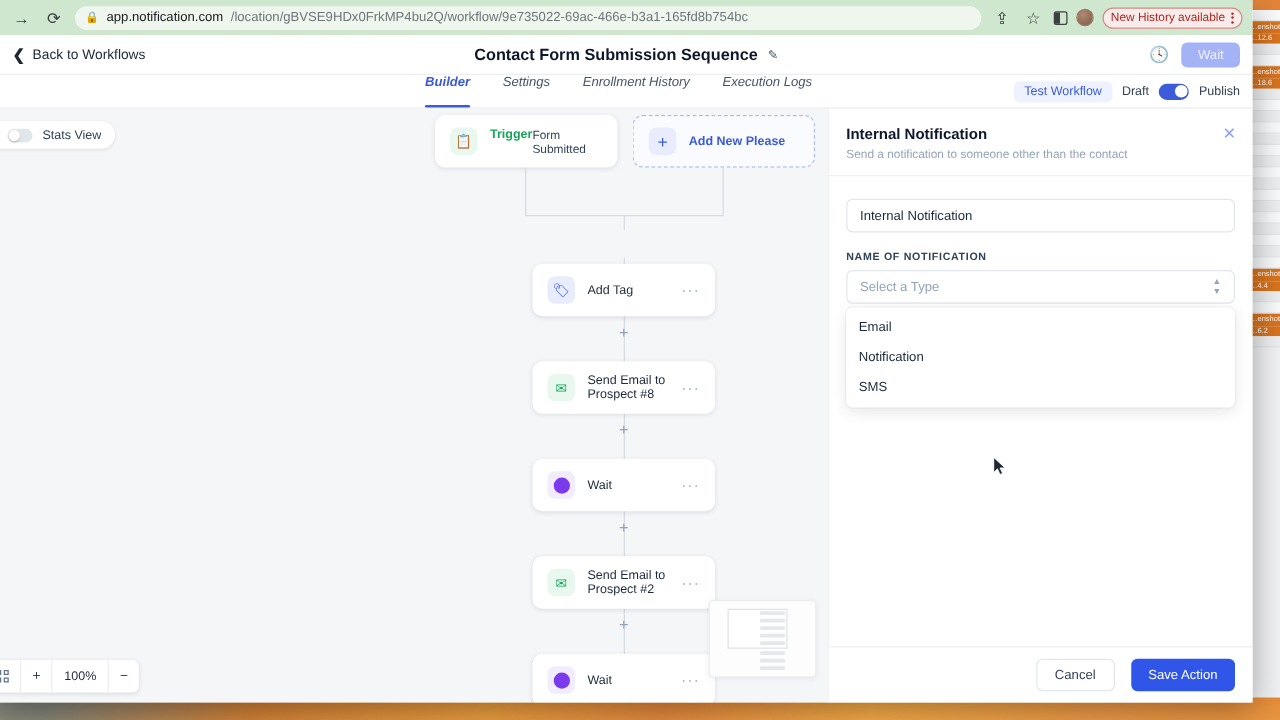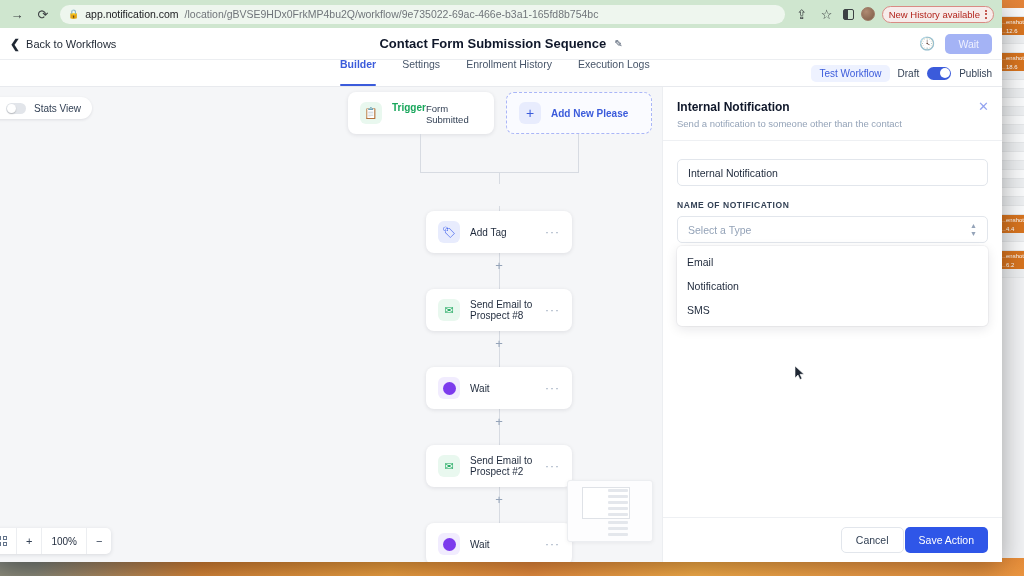--- a/index.html
+++ b/index.html
@@ -95,22 +95,22 @@
     font-size: 10.5px; padding: 4px 13px; font-weight: 500;
   }
 
   
   .tabs-row {
     height: 27px; background:#fff; border-bottom: 1px solid #e8eaee;
     display: flex; align-items: stretch; padding: 0 10px; position: relative;
   }
   .tabs { display: flex; gap: 26px; margin-left: 330px; }
   .tab {
-    font-size: 10.5px; color: #475569; display: flex; align-items: center;
-    position: relative; cursor: pointer; padding-bottom: 19px;
+    font-size: 10.5px; color: #475569; display: flex; 
+    position: relative; cursor: pointer; padding-bottom: 19px; font-style: italic;
   }
   .tab.active { color: #3b5bdb; font-weight: 600; }
   .tab.active::after {
     content: ""; position: absolute; left: 0; right: 0; bottom: 0;
     height: 2px; background: #3b5bdb; border-radius: 2px;
   }
   .tabs-right { margin-left: auto; display: flex; align-items: center; gap: 8px; }
   .test-wf {
     font-size: 10px; color: #3b5bdb; background: #eef2ff;
     border-radius: 5px; padding: 3px 8px; font-weight: 500; cursor: pointer;
@@ -233,21 +233,21 @@
     background: #fff; border-radius: 5px;
     box-shadow: 0 3px 12px rgba(15,23,42,.10), 0 0 0 1px rgba(15,23,42,.04);
     padding: 4px 0; z-index: 5;
   }
   .dd-item { padding: 6px 10px; font-size: 10.5px; color: #1e293b; cursor: pointer; }
 
   .cursor-arrow { position: absolute; left: 118px; top: 150px; width: 10px; height: 14px; pointer-events: none; }
 
   .panel-foot {
     border-top: 1px solid #eef0f3; padding: 9px 14px;
-    display: flex; justify-content: flex-end; gap: 1px; background:#fff;
+    display: flex; justify-content: flex-end; gap: 13px; background:#fff;
   }
   .btn-cancel {
     font-size: 10.5px; color: #334155; background: #fff;
     border: 1px solid #e2e6ec; border-radius: 5px; padding: 6px 14px; cursor: pointer;
     font-family: "Liberation Sans", sans-serif;
   }
   .btn-save {
     font-size: 10.5px; color: #fff; background: #2f56e8;
     border: none; border-radius: 5px; padding: 6px 14px; cursor: pointer; font-weight: 500;
     font-family: "Liberation Sans", sans-serif;

